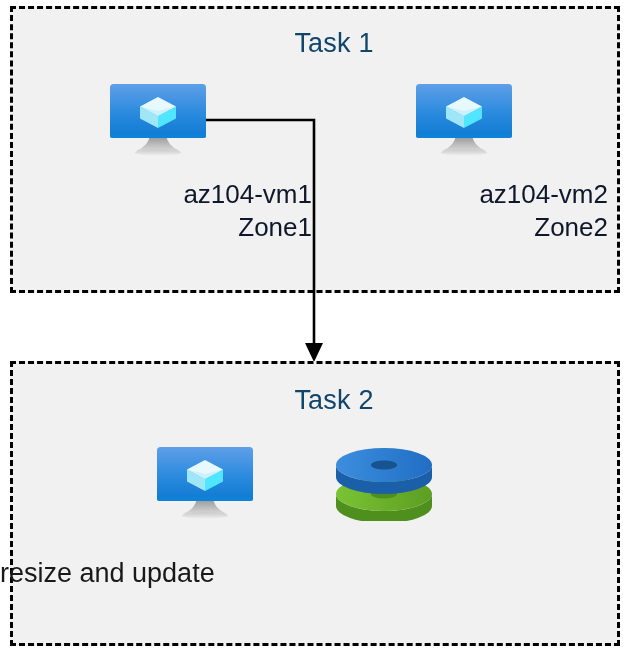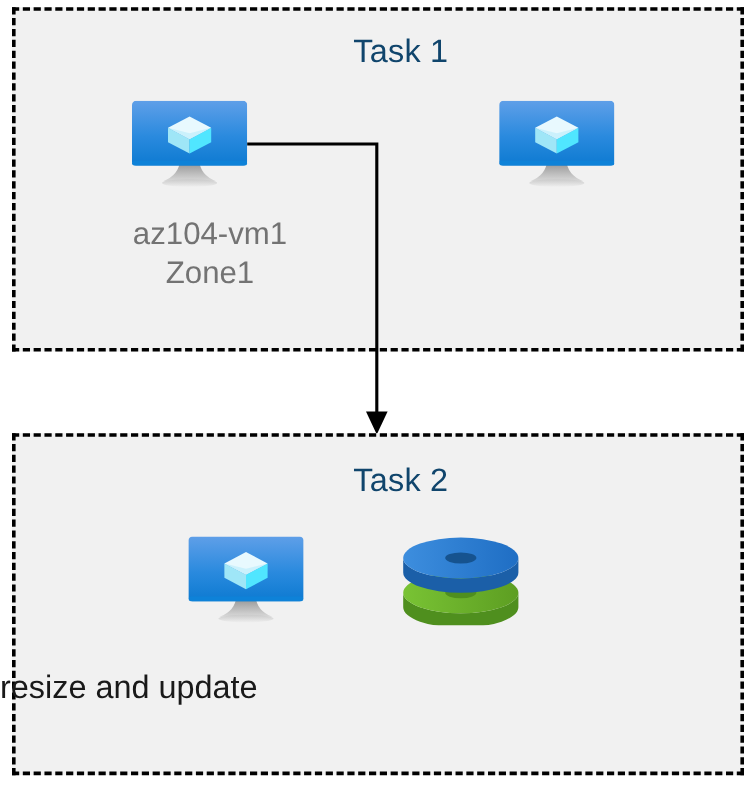--- a/index.html
+++ b/index.html
@@ -51,24 +51,24 @@
     text-align: center;
     white-space: nowrap;
     letter-spacing: 0.2px;
     padding-left: 20px;
   }
   #task1-title { left: 0; top: 28px; width: 628px; }
   #task2-title { left: 0; top: 385px; width: 628px; }
 
   .vm-label {
     position: absolute;
-    color: #737373;
+    color: #0f172a;
     font-size: 26px;
     line-height: 33px;
-    text-align: center;
+    text-align: right;
     white-space: pre;
   }
   #vm1-label { left: 38px; top: 178px; width: 274px; }
   #vm2-label { left: 334px; top: 178px; width: 274px; }
 
   #resize-label {
     position: absolute;
     left: 0;
     top: 556px;
     width: 576px;
@@ -172,20 +172,22 @@
       <rect x="0" y="50" width="96" height="4" rx="2" fill="#0e82d8"></rect>
       <g>
         <path d="M48 13 L66 22.5 L48 32 L30 22.5 Z" fill="#e8f9fe"></path>
         <path d="M30 22.5 L48 32 L48 44 L30 34.5 Z" fill="#9fe6f7"></path>
         <path d="M66 22.5 L48 32 L48 44 L66 34.5 Z" fill="#50e6ff"></path>
         <path d="M30 22.5 L48 27 L66 22.5 L48 32 Z" fill="#c5f0fb" opacity="0.85"></path>
       </g>
     </svg>
   </div>
 
+  <div id="vm2-label" class="vm-label">az104-vm2
+Zone2</div>
 
   <div id="connector">
     <svg width="180" height="275" viewBox="0 0 180 275" xmlns="http://www.w3.org/2000/svg">
       <path d="M26 20 H134 V244" fill="none" stroke="#000000" stroke-width="2.6"></path>
       <path d="M134 262 L125 243 L143 243 Z" fill="#000000"></path>
     </svg>
   </div>
 
   <div id="task2-box" class="task-box"></div>
 

